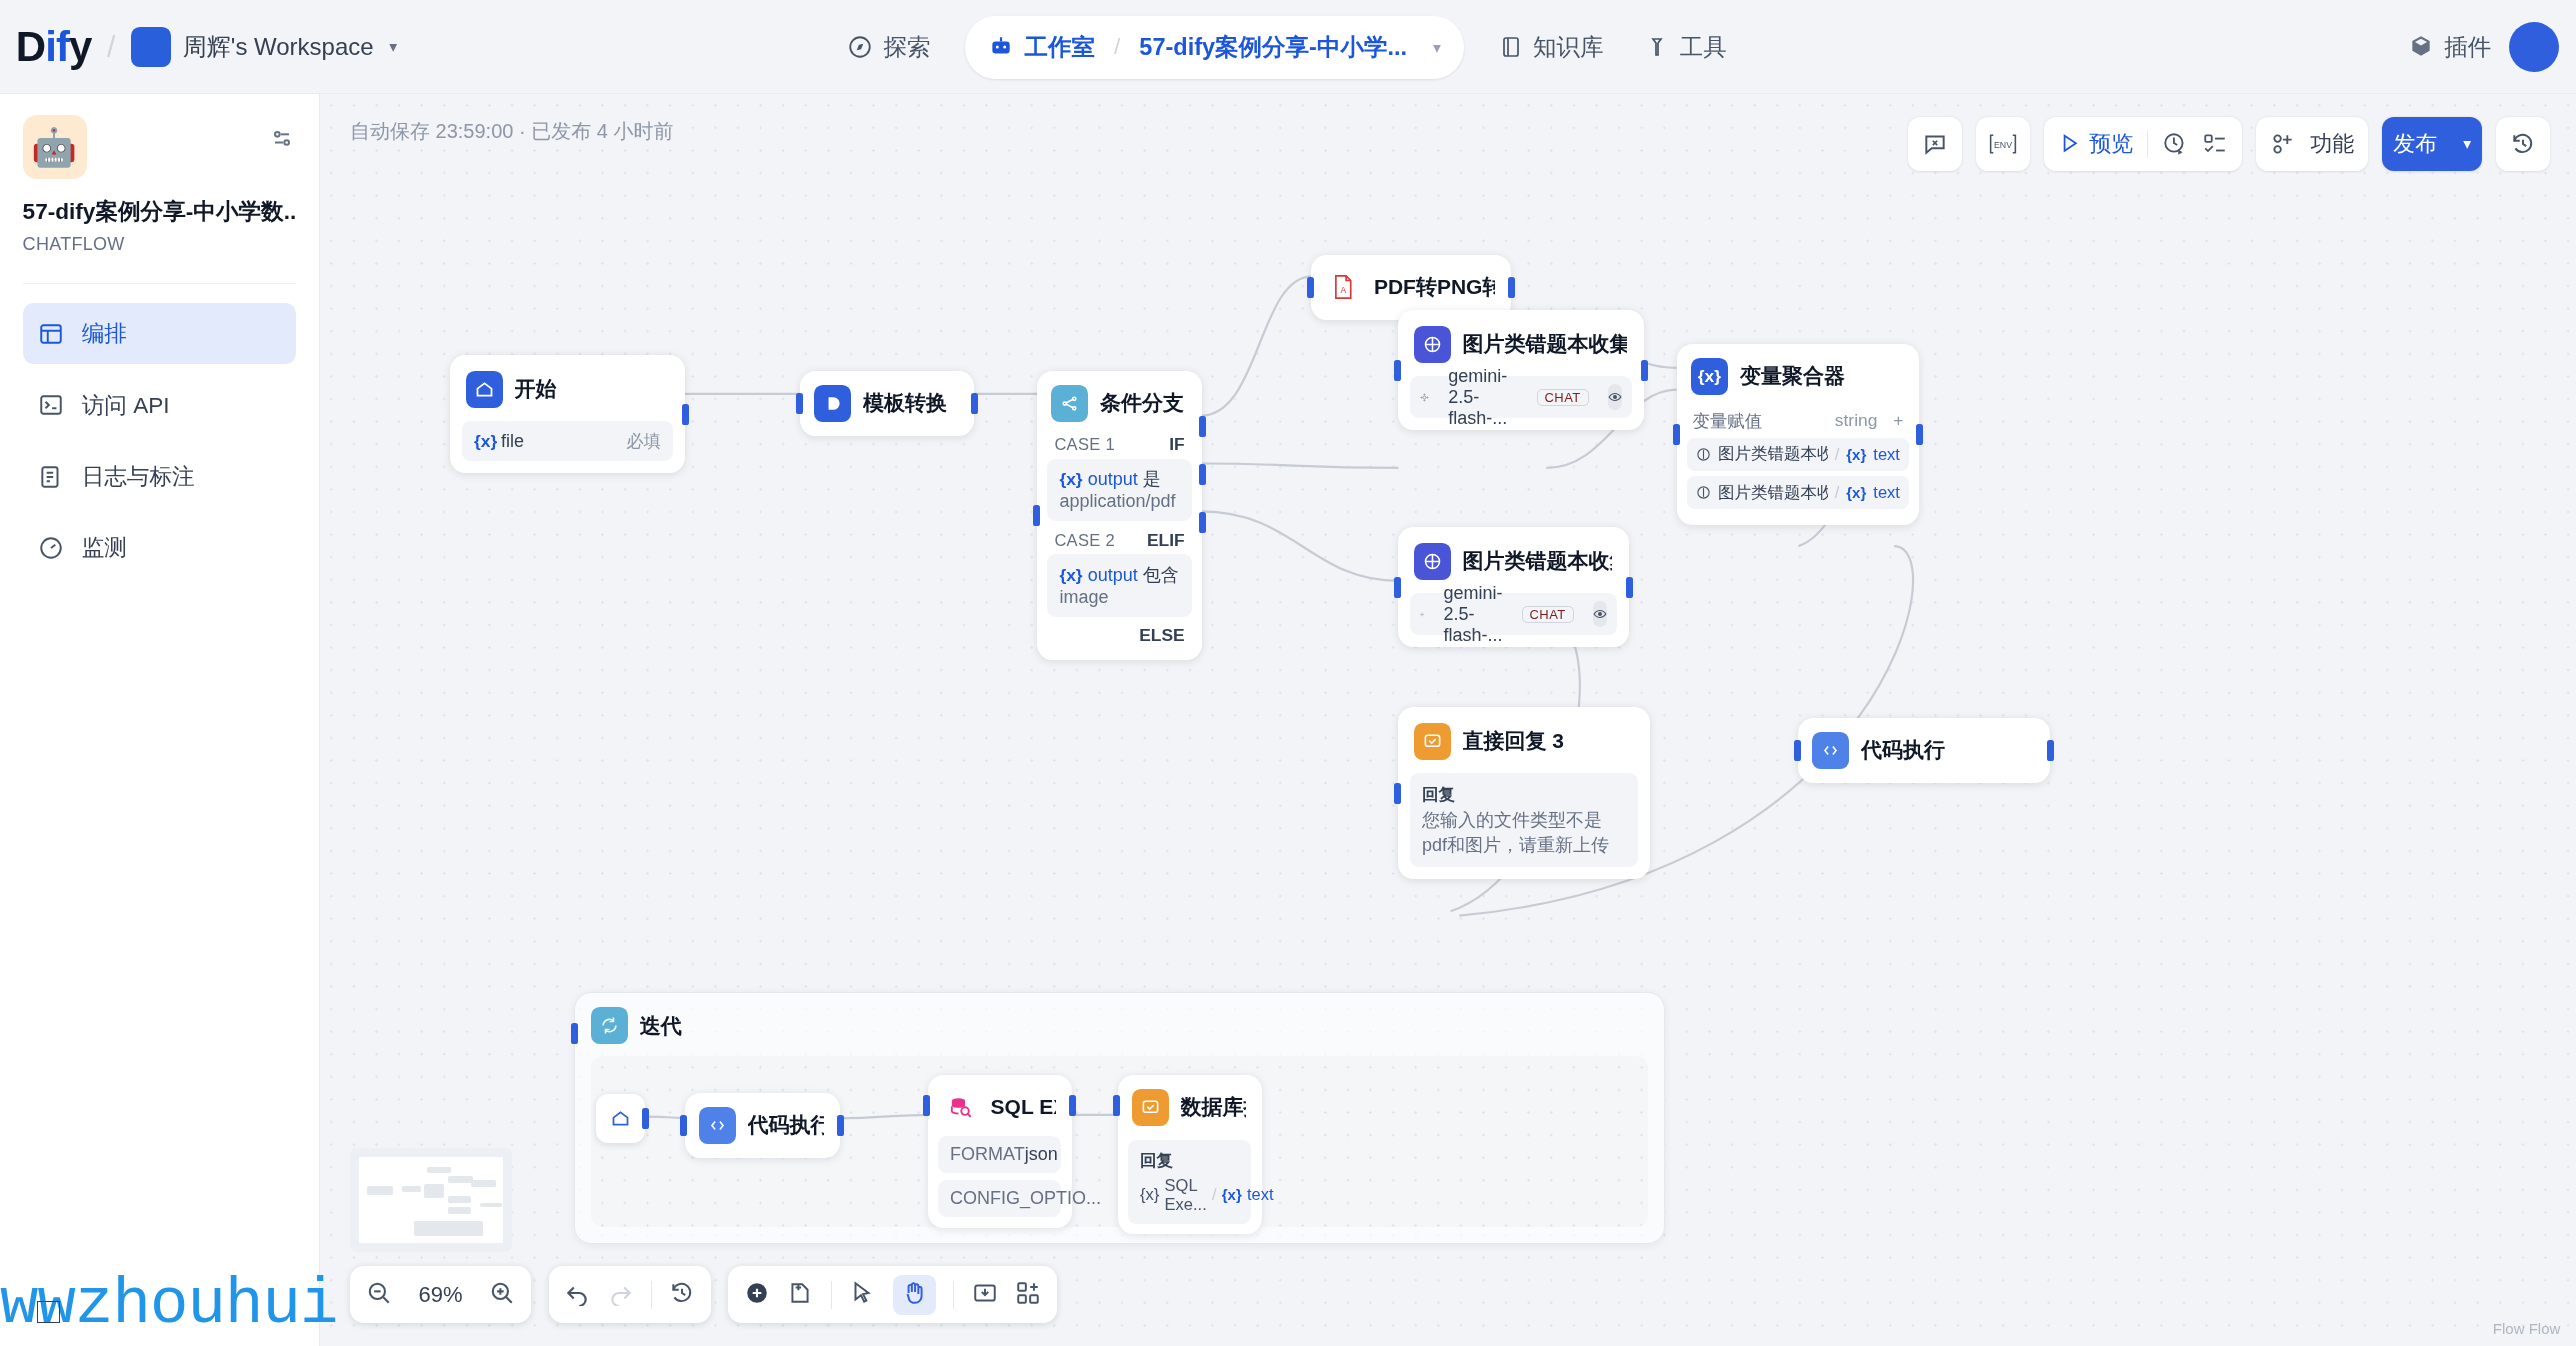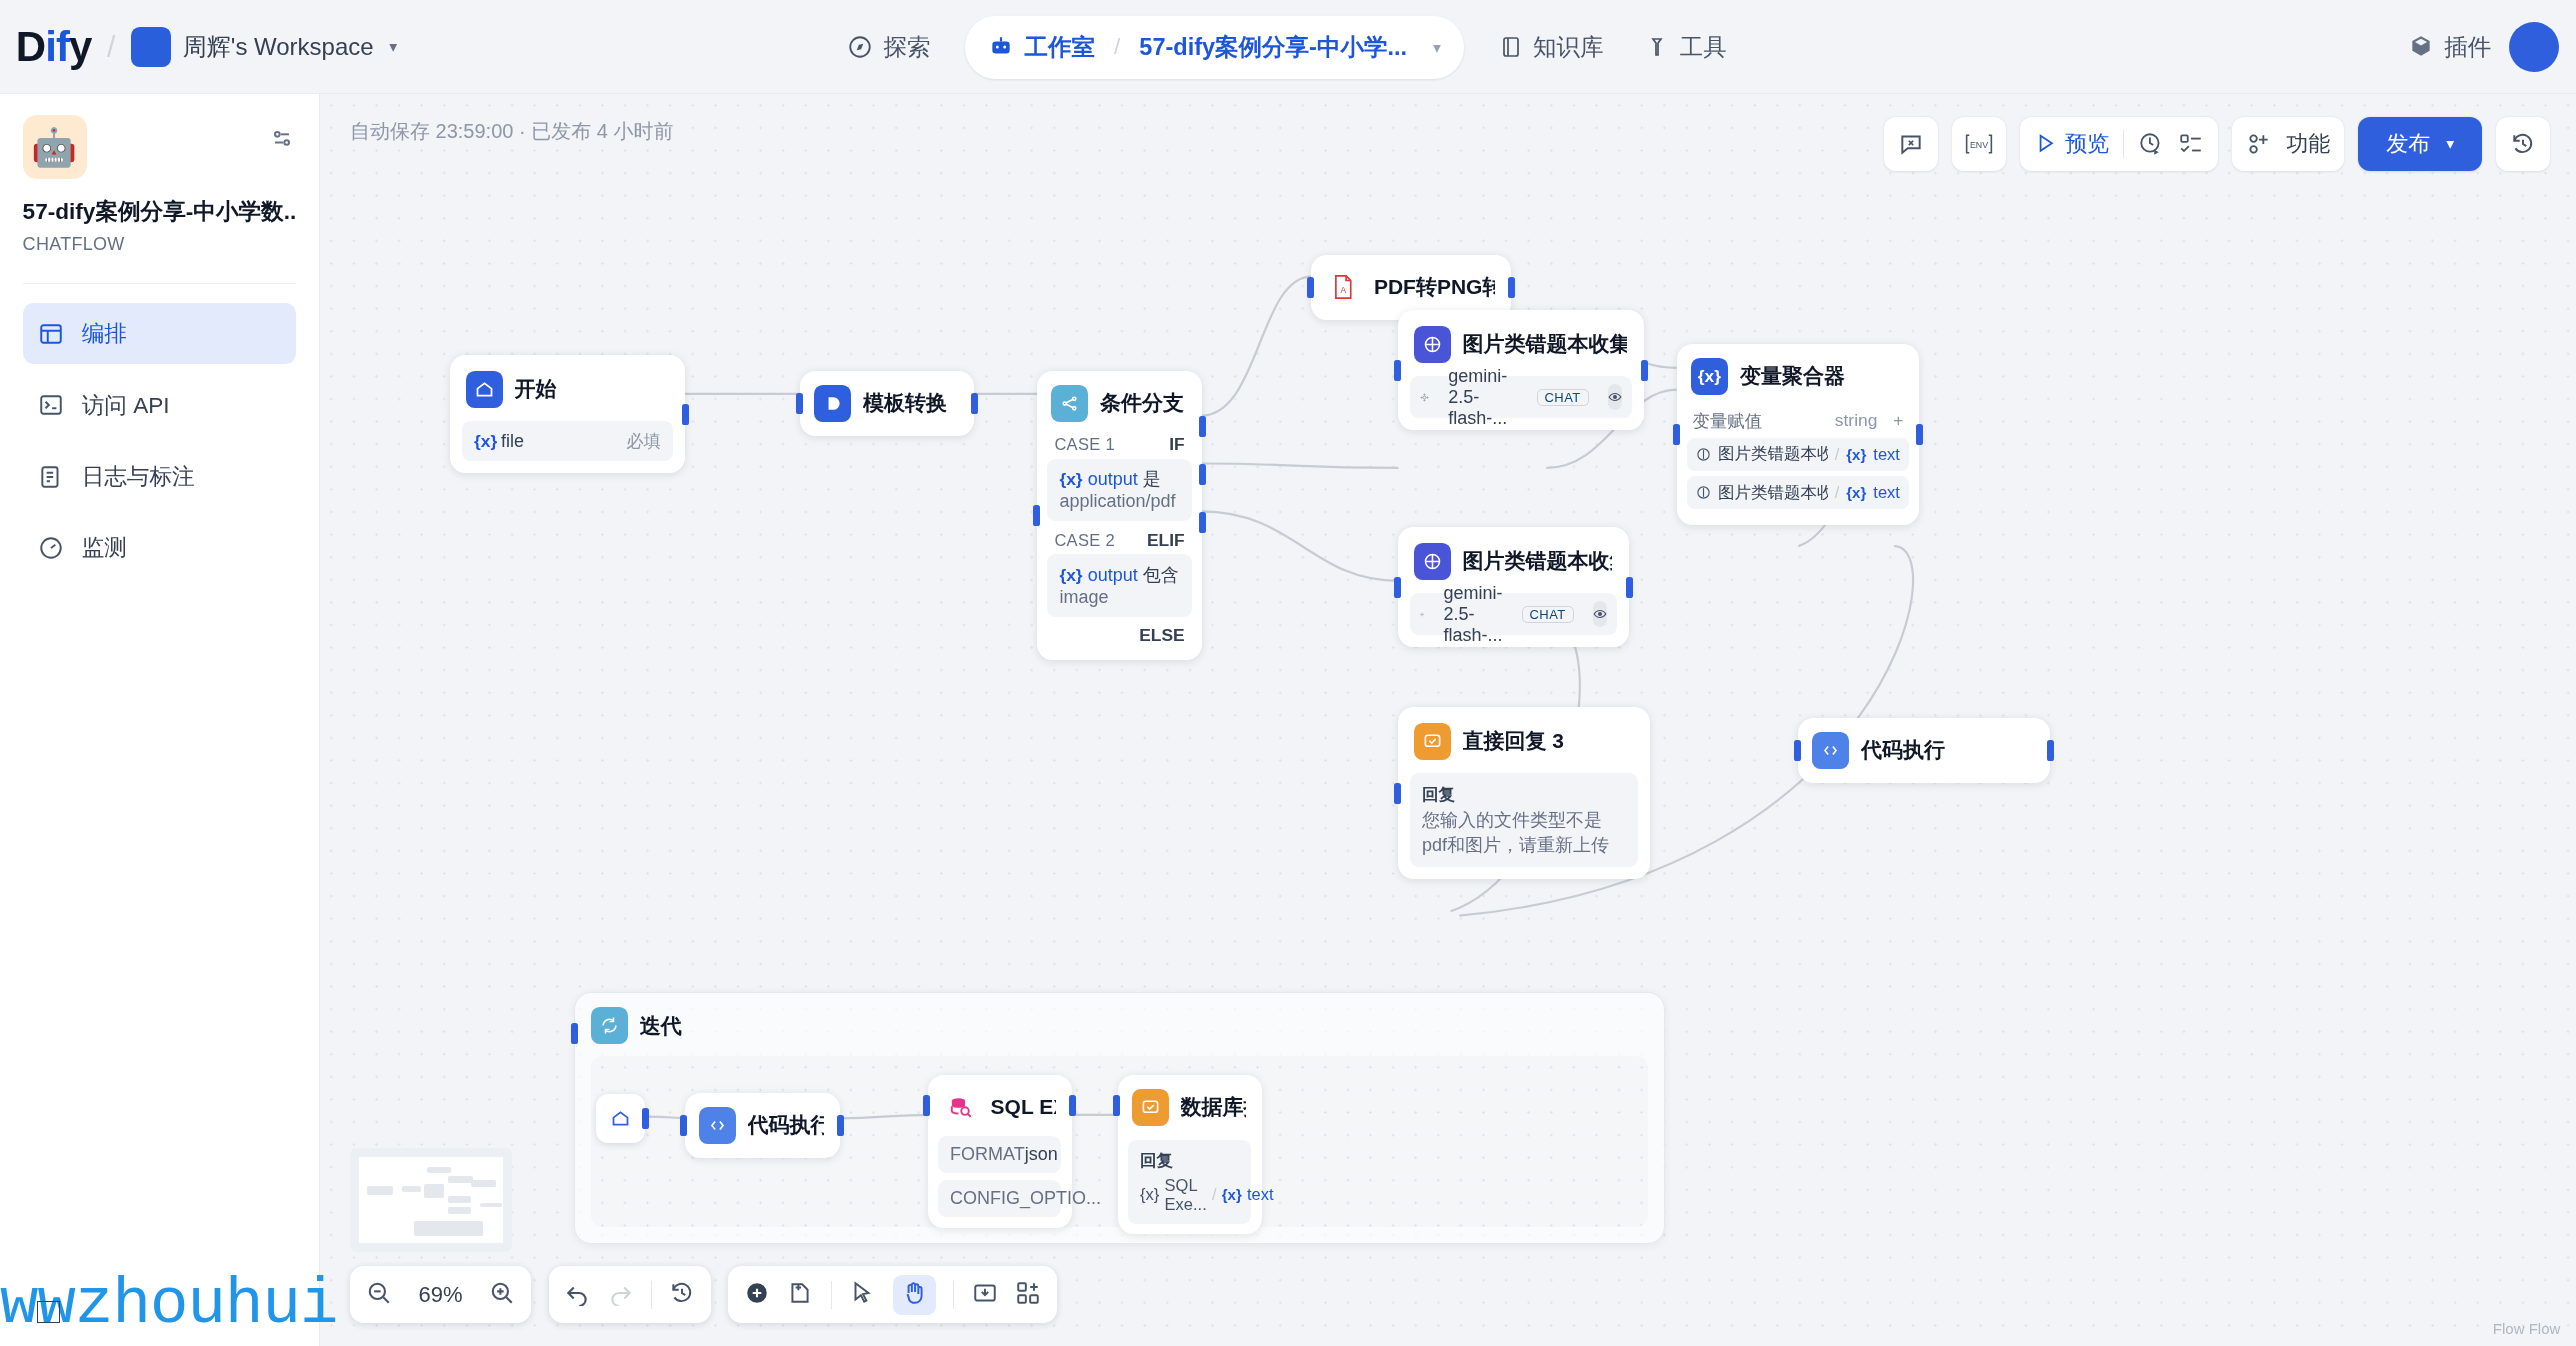--- a/index.html
+++ b/index.html
@@ -84,21 +84,21 @@
     box-shadow: 0 0.9px 2.6px rgba(16,24,40,.10); display:flex; align-items:center;
     justify-content:center; gap:8.7px; padding: 0 12px; color:#475467;
   }
   .toolbar-top { position: absolute; right: 26px; top: 22.6px; display:flex; align-items:center; gap: 14px; }
   .tb-group { height: 54px; background:#fff; border-radius: 12px;
     box-shadow: 0 0.9px 2.6px rgba(16,24,40,.10); display:flex; align-items:center; padding: 0 14px; gap: 14px; }
   .tb-sep { width:0.9px; height: 28px; background:#e4e7ec; }
   .tb-preview { color:#1c57db; font-size: 22px; font-weight:500; display:flex; align-items:center; gap:8.7px; }
   .tb-label { font-size: 22px; color:#344054; }
   .tb-publish { height:54px; background:#2f5fdc; color:#fff; border-radius:12px;
-    display:flex; align-items:center; padding: 0 28px; gap:16px; font-size:22px; font-weight:500;
+    display:flex; align-items:center; padding: 0 11px; gap:26px; font-size:22px; font-weight:500;
     box-shadow: 0 0.9px 2.6px rgba(16,24,40,.12);}
 
   
   .node { position: absolute; background:#fff; border-radius: 15.7px;
     box-shadow: 0 1.7px 8.7px rgba(16,24,40,.10); padding: 12px; }
   .node-head { display:flex; align-items:center; gap: 12px; padding: 3.5px 5.2px 3.5px 3.5px;}
   .node-badge { width: 37px; height: 37px; border-radius: 8.7px; display:flex;
     align-items:center; justify-content:center; flex: 0 0 auto;}
   .node-title { font-size: 21px; font-weight: 700; color:#101828; white-space:nowrap; overflow:hidden; }
   .node-row { margin-top: 10.4px; background:#f2f4f7; border-radius: 8.7px;
@@ -113,21 +113,21 @@
 
   .case-label { display:flex; justify-content:space-between; align-items:center;
      padding: 8.7px 7px 3.5px; }
   .case-key { font-size: 16.5px; font-weight:400; color:#667085; letter-spacing:0.3px;}
   .case-op { font-size: 17.4px; font-weight:700; color:#344054; }
   .cond-box { background:#f2f4f7; border-radius:8.7px; padding: 8.7px 12px; font-size: 18px; }
 
   .model-chip { margin-top: 10.4px; background:#f2f4f7; border-radius: 8.7px; height: 42px;
      display:flex; align-items:center; padding: 0 10.4px; gap: 19px;}
   .model-name { font-size: 18px; color:#344054; }
-  .chat-tag { border:0.9px solid #d0d5dd; border-radius: 5.2px; font-size: 13px; color:#0c4a6e;
+  .chat-tag { border:0.9px solid #d0d5dd; border-radius: 5.2px; font-size: 13px; color:#7f1d1d;
      padding: 0 7px; letter-spacing:0.4px; }
   .eye-chip { width:26px; height:26px; border-radius:7px; background:#e4e7ec;
      display:flex; align-items:center; justify-content:center; }
 
   .reply-box { margin-top: 10.4px; background:#f2f4f7; border-radius: 8.7px; padding: 10.4px 12px; }
   .reply-label { font-size: 16.5px; font-weight:700; color:#344054; }
   .reply-text { font-size: 18px; color:#667085; line-height: 1.35; margin-top: 2.6px; }
 
   .agg-head { display:flex; justify-content:space-between; align-items:center; padding: 10.4px 5.2px 5.2px; }
   .agg-label { font-size: 17.4px; color:#667085; }

